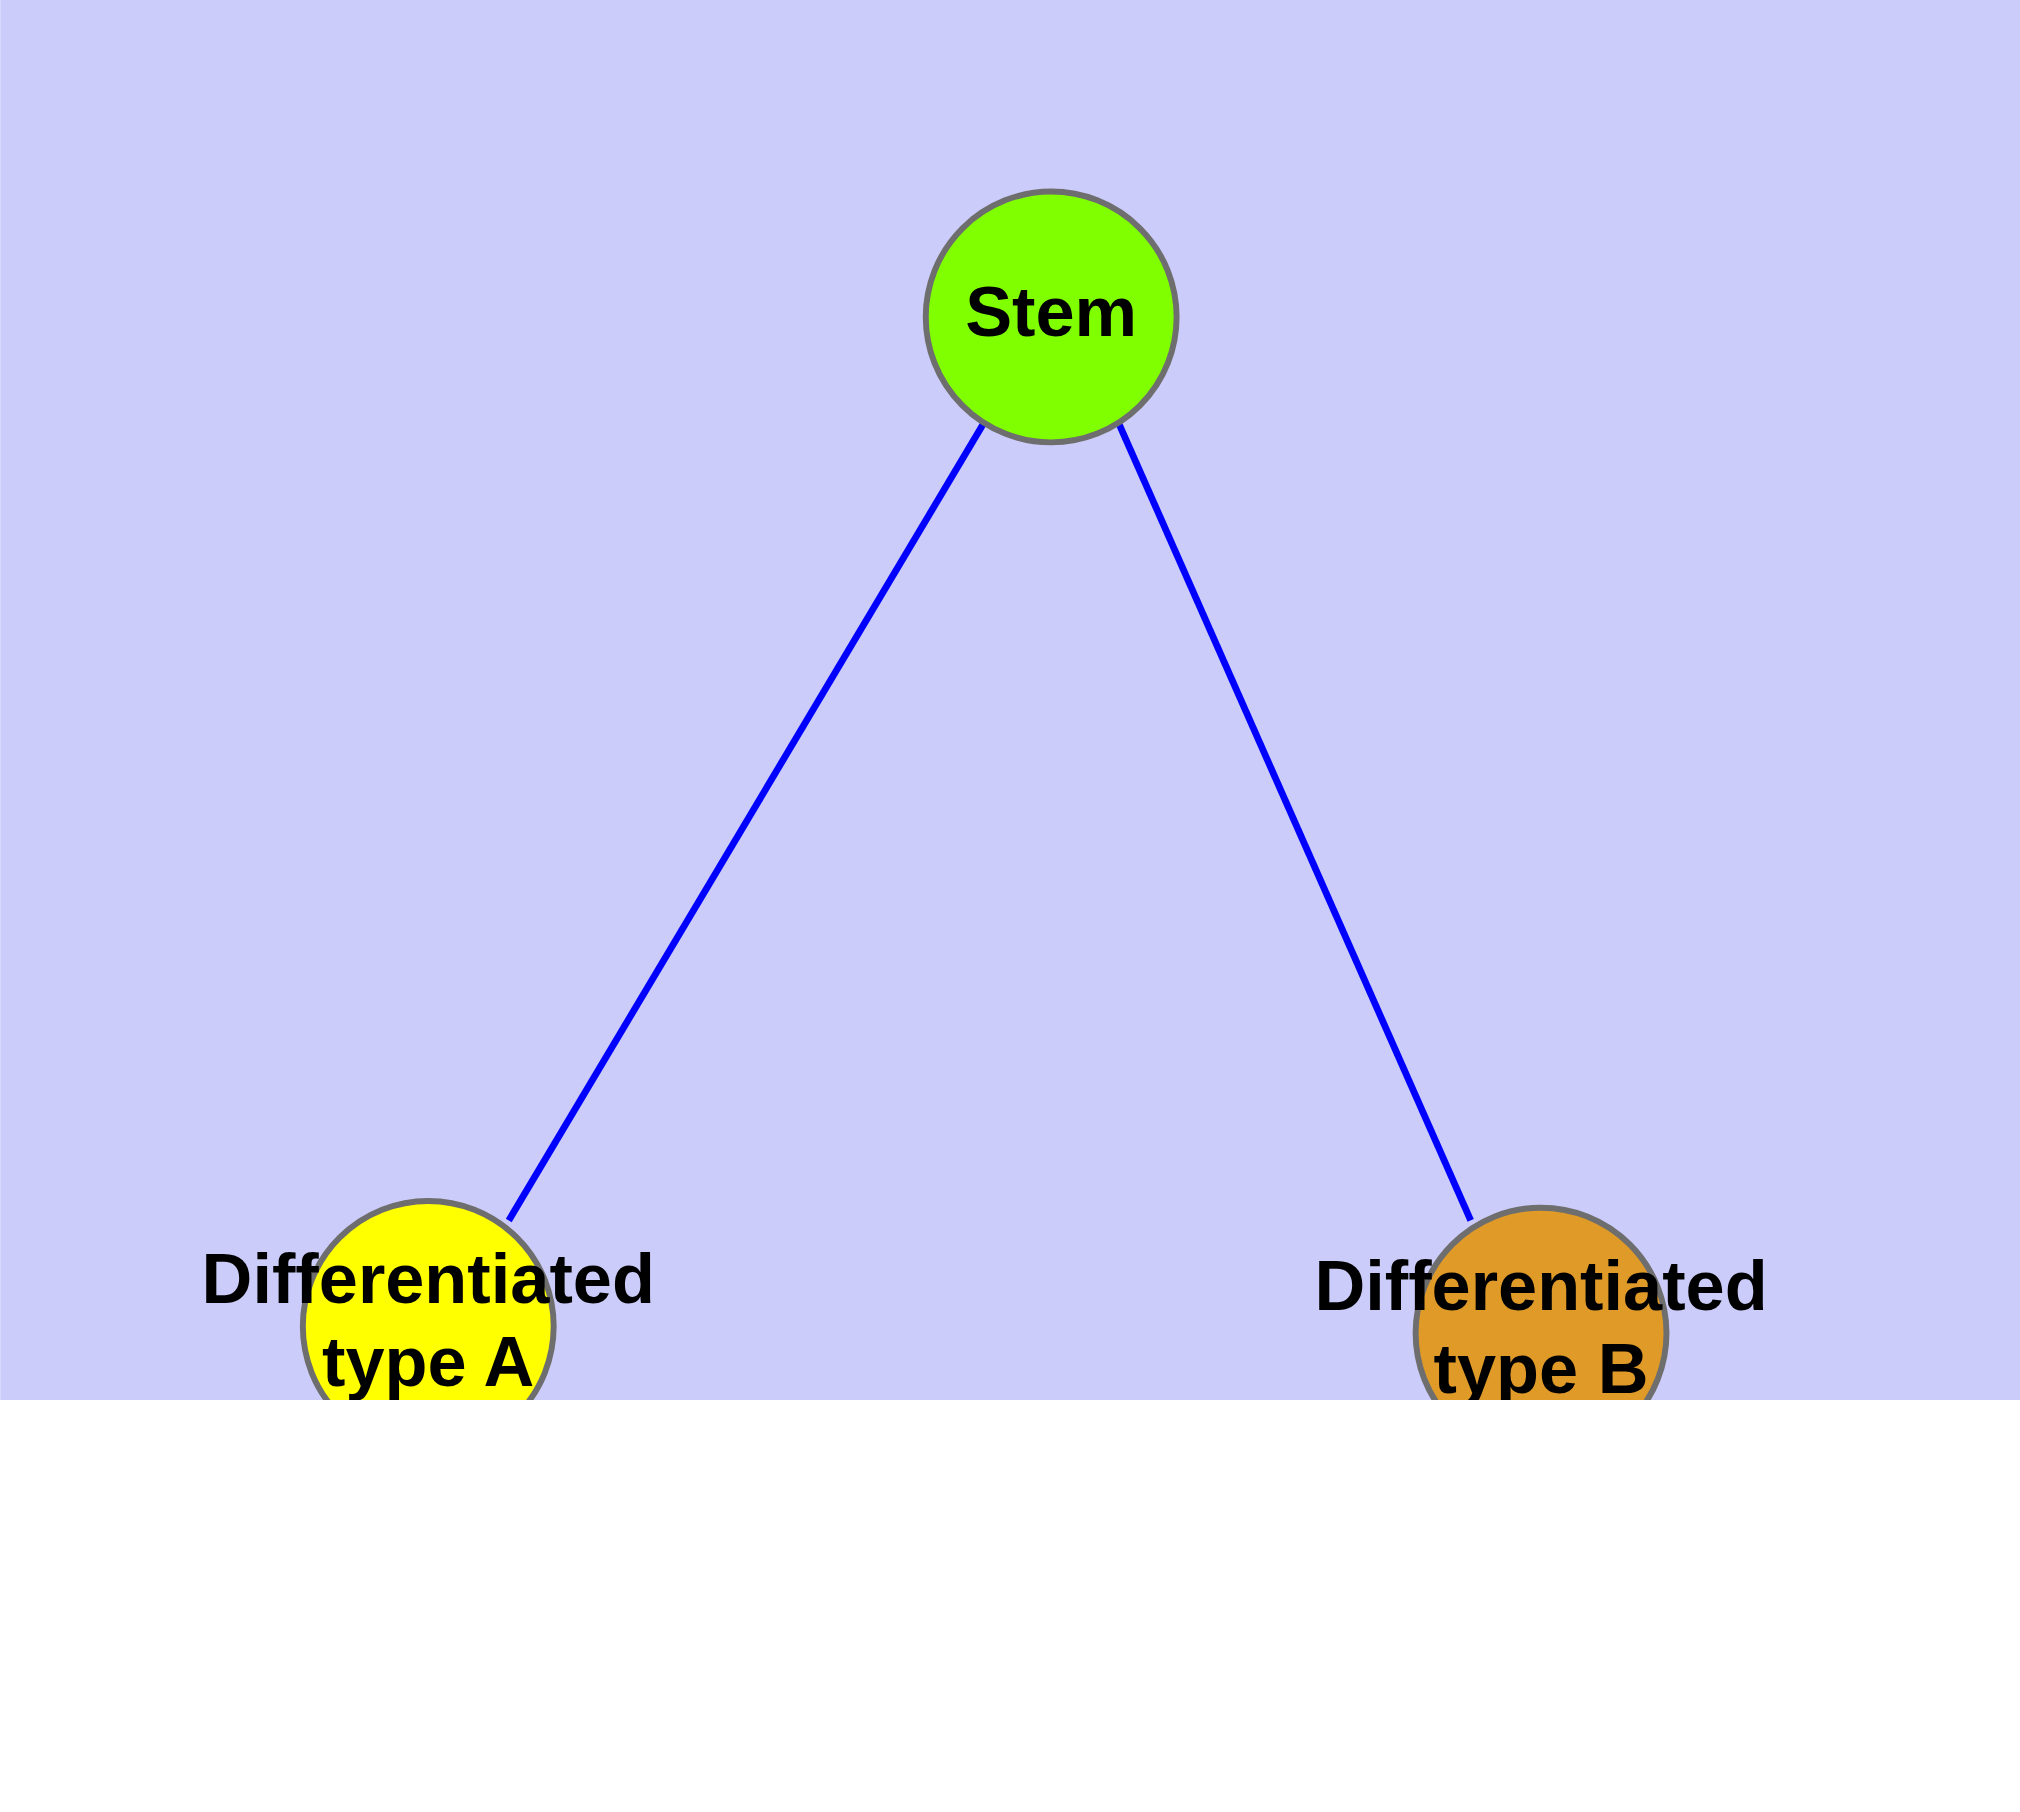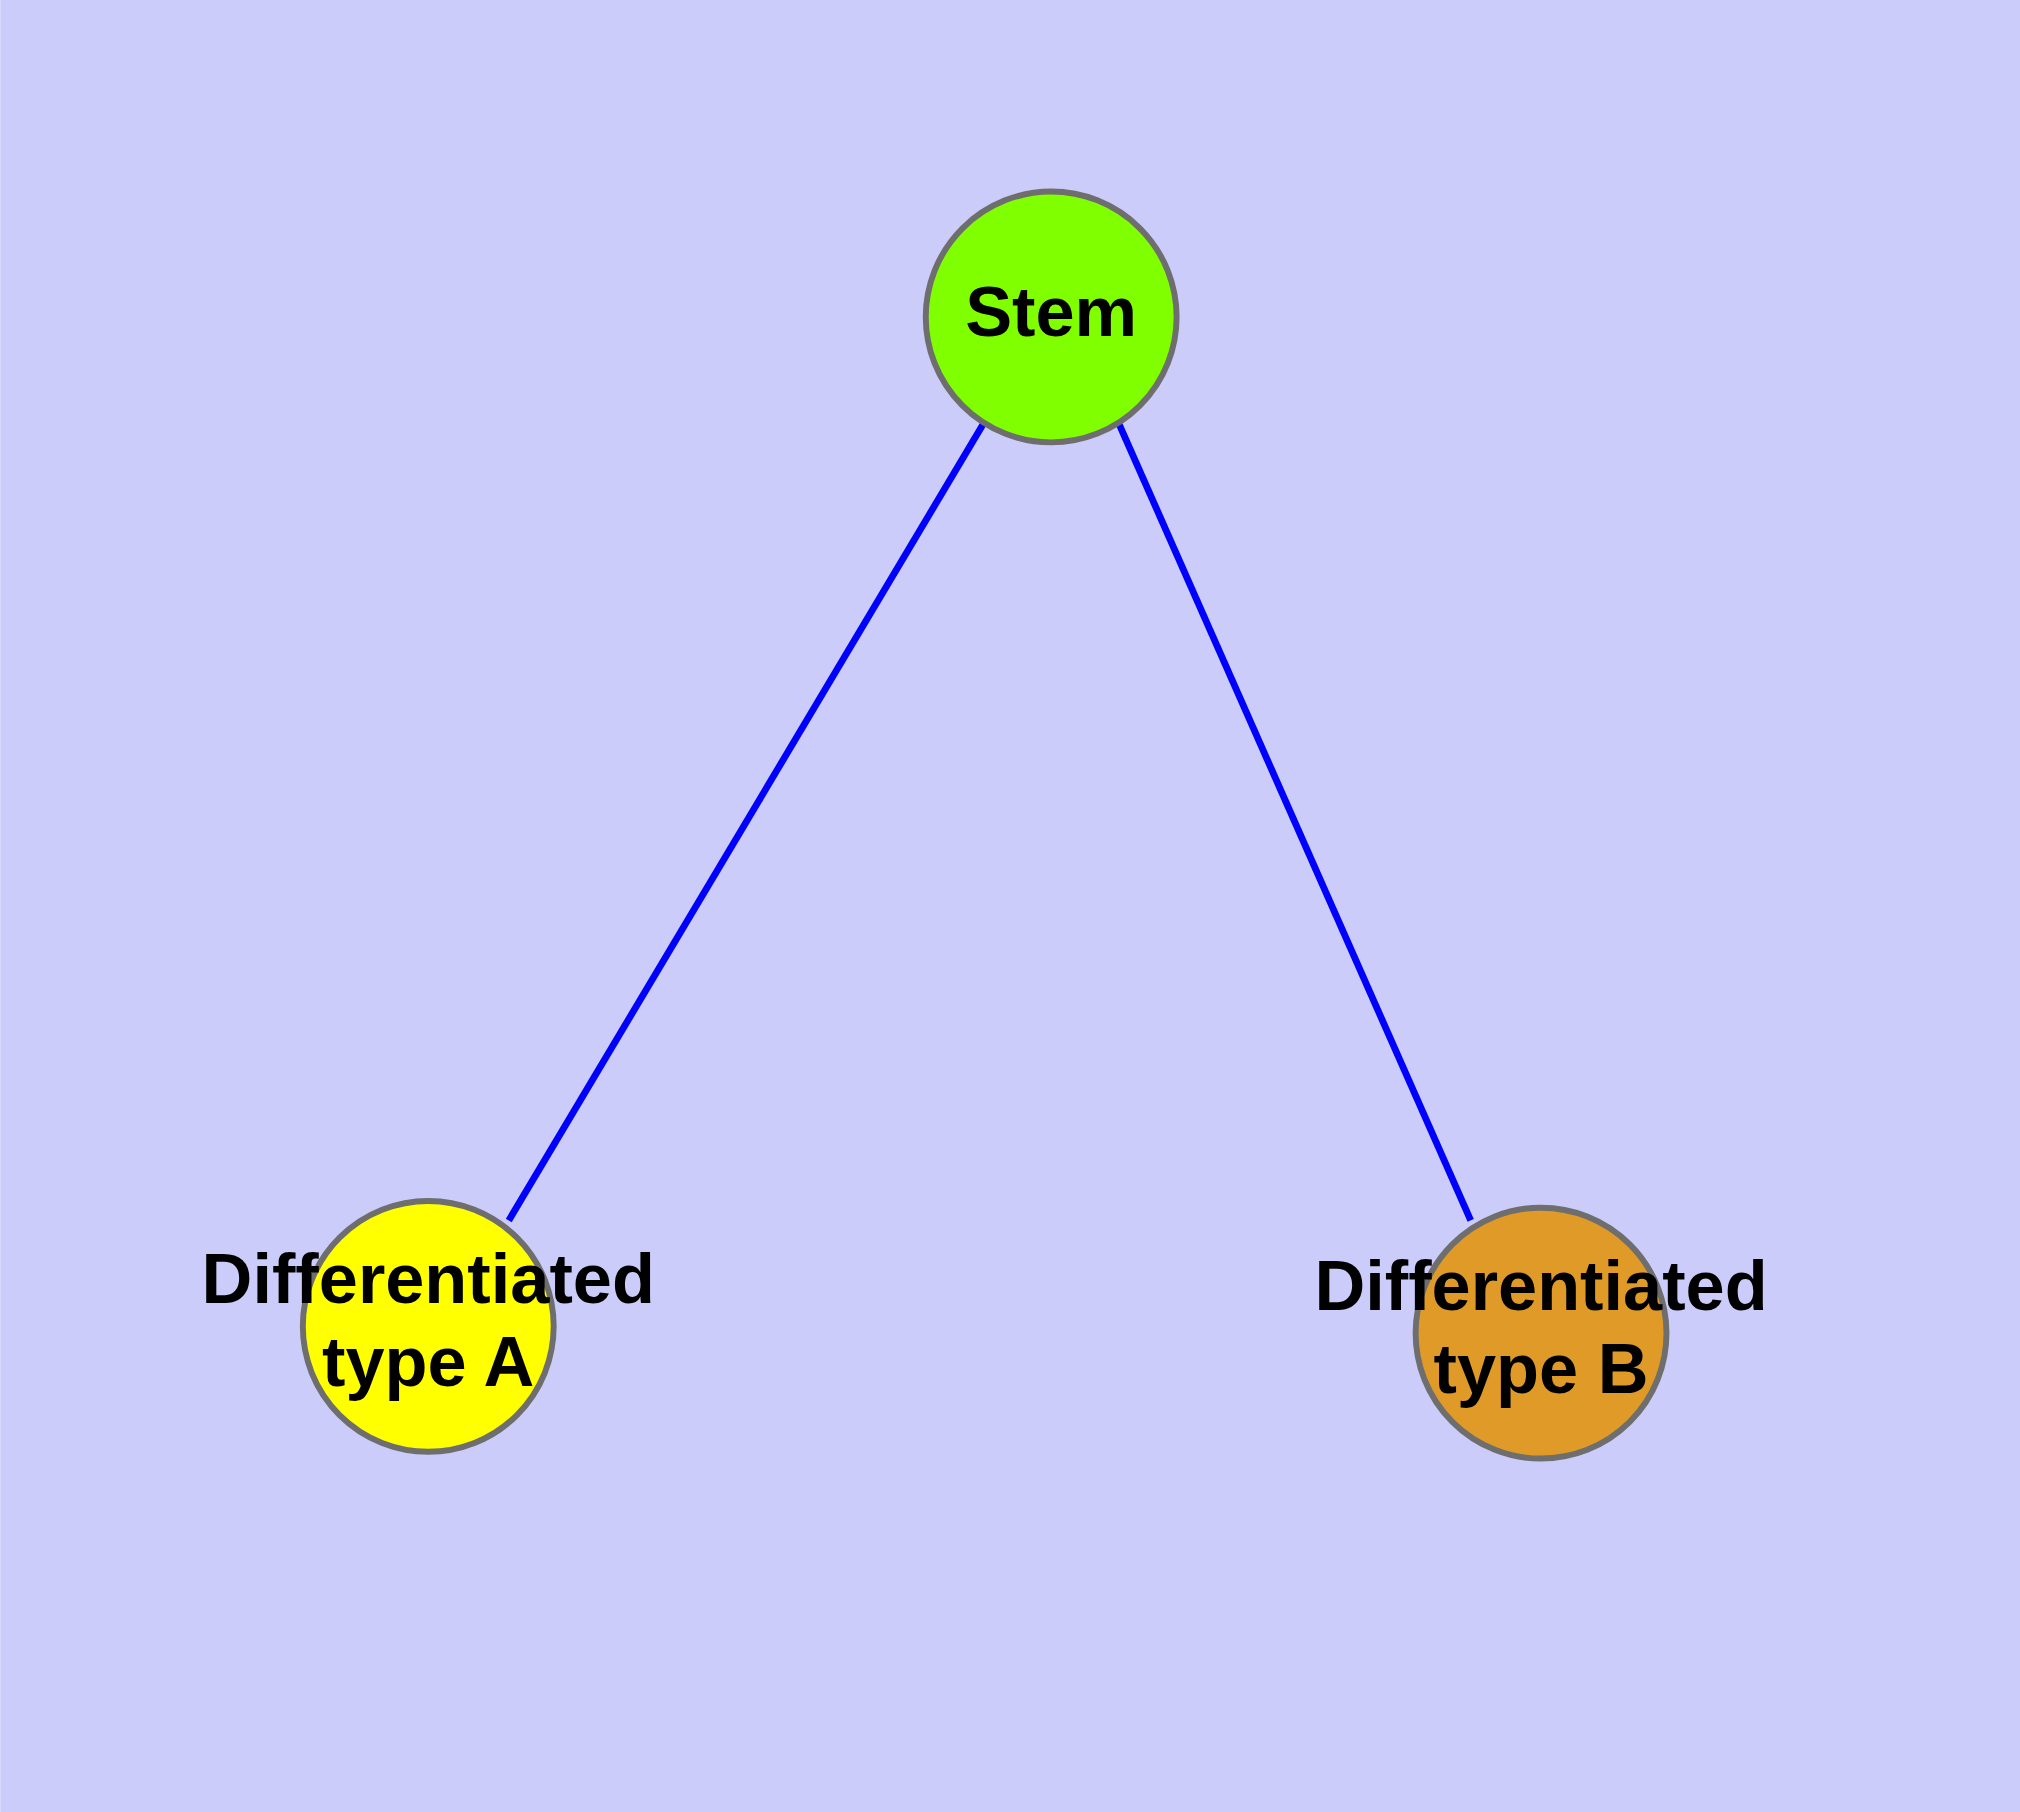--- a/index.html
+++ b/index.html
@@ -3,21 +3,21 @@
 <meta charset="utf-8">
 <style>
   html, body {
     margin: 0;
     padding: 0;
     background: #ffffff;
   }
   #canvas {
     position: relative;
     width: 2021px;
-    height: 1812px;
+    height: 1400px;
     overflow: hidden;
     font-family: "Liberation Sans", sans-serif;
   }
   #graph-svg {
     position: absolute;
     top: 0;
     left: 0;
     width: 2021px;
     height: 1812px;
     display: block;

